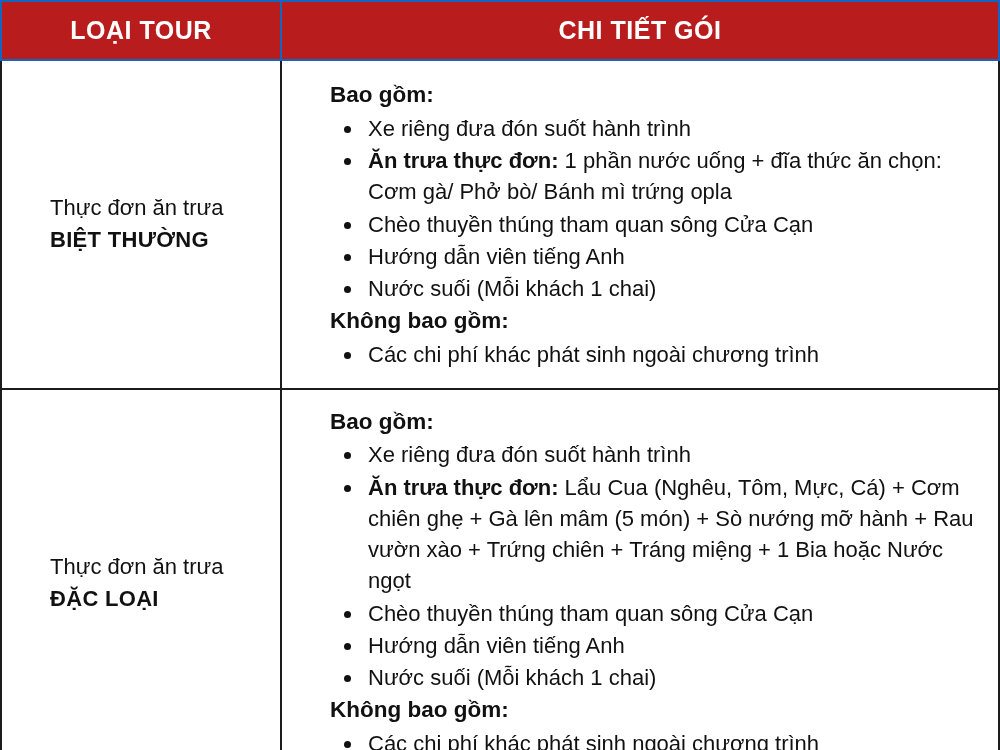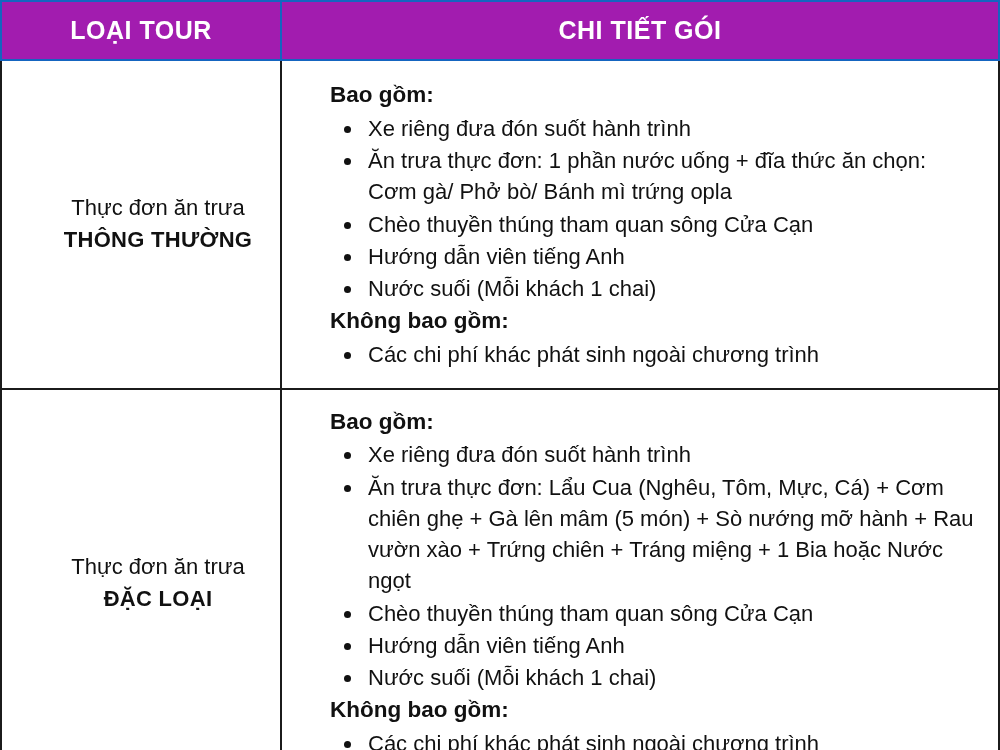--- a/index.html
+++ b/index.html
@@ -16,34 +16,34 @@
     width: 1000px;
     border-collapse: collapse;
     table-layout: fixed;
   }
   .tour-table th, .tour-table td {
     border: 2px solid #1b1b1b;
     vertical-align: middle;
     padding-left: 48px;
   }
   .tour-table th {
-    background: #a21caf;
+    background: #b91c1c;
     color: #ffffff;
     font-size: 25px;
     font-weight: bold;
     letter-spacing: 0.5px;
     text-transform: uppercase;
     padding: 14px 8px;
     border-color: #1565c0;
     text-align: center;
   }
   thead tr th:first-child { width: 280px; }
   .col-type {
     width: 280px;
-    text-align: center;
+    text-align: left;
     padding: 10px 14px;
     font-size: 22px;
     color: #111111;
     line-height: 1.45;
   }
   .col-type .type-main { display: block; }
   .col-type .type-strong {
     display: block;
     font-weight: bold;
     letter-spacing: 0.3px;
@@ -63,40 +63,40 @@
   ul.detail-list {
     margin: 0 0 0 0;
     padding-left: 34px;
     list-style: disc;
   }
   ul.detail-list li {
     margin: 1px 0 1px 0;
     padding-left: 4px;
   }
   ul.detail-list li .lead {
-    font-weight: normal;
+    font-weight: bold;
   }
   .row-special .col-detail { padding-top: 16px; }
 </style>
 </head>
 <body>
 
 <table class="tour-table">
   <thead>
     <tr>
       <th>LOẠI TOUR</th>
       <th>CHI TIẾT GÓI</th>
     </tr>
   </thead>
   <tbody>
 
     <tr class="row-standard">
       <td class="col-type">
         <span class="type-main">Thực đơn ăn trưa</span>
-        <span class="type-strong">THÔNG THƯỜNG</span>
+        <span class="type-strong">BIỆT THƯỜNG</span>
       </td>
       <td class="col-detail">
         <p class="section-head">Bao gồm:</p>
         <ul class="detail-list">
           <li><span>Xe riêng đưa đón suốt hành trình</span></li>
           <li><span class="lead">Ăn trưa thực đơn:</span><span> 1 phần nước uống + đĩa thức ăn chọn: Cơm gà/ Phở bò/ Bánh mì trứng opla</span></li>
           <li><span>Chèo thuyền thúng tham quan sông Cửa Cạn</span></li>
           <li><span>Hướng dẫn viên tiếng Anh</span></li>
           <li><span>Nước suối (Mỗi khách 1 chai)</span></li>
         </ul>

